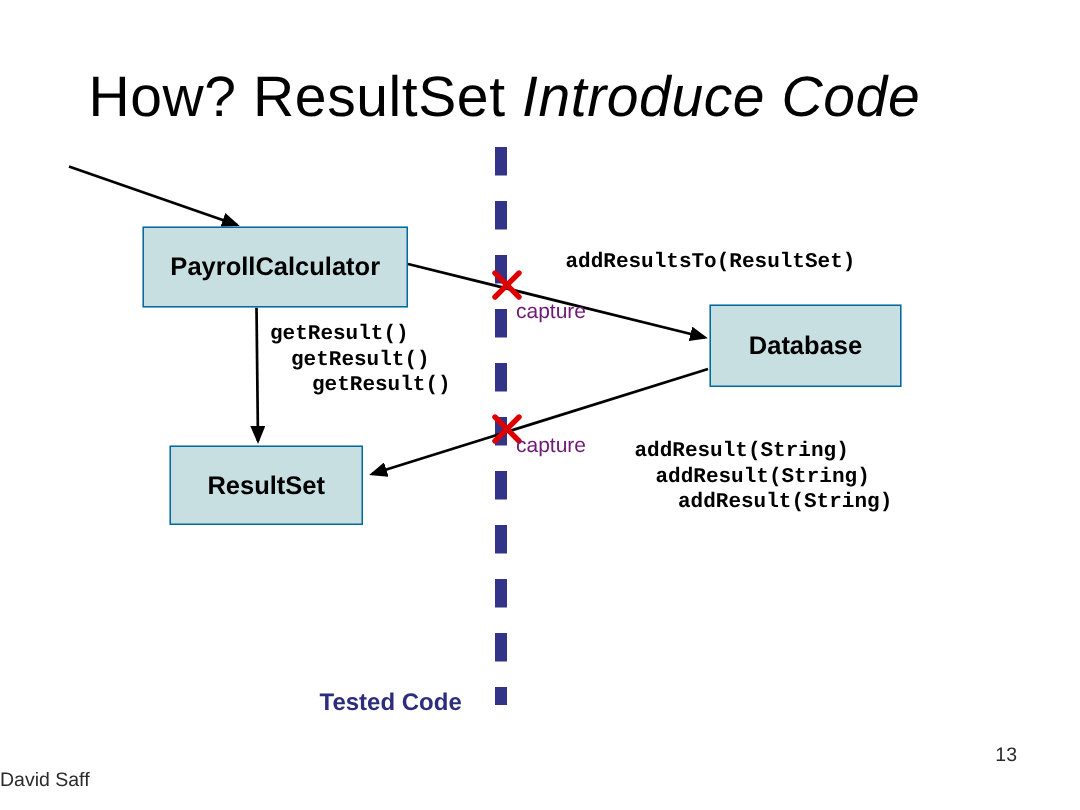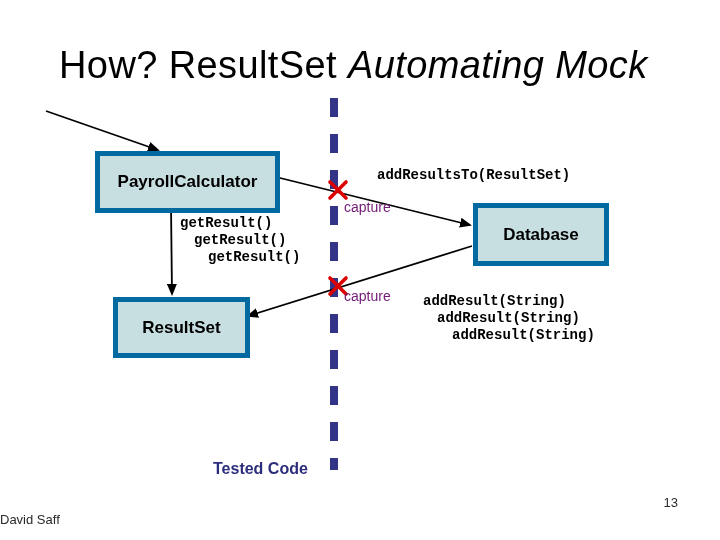--- a/index.html
+++ b/index.html
@@ -11,21 +11,21 @@
     position:absolute; left:59px; top:44px; font-size:38px; color:#000;
     white-space:nowrap; letter-spacing:0.4px;
   }
   .title .it { font-style:italic; }
   .lines-layer { position:absolute; left:0; top:0; }
   .code {
     position:absolute; font-family:"Liberation Mono", monospace;
     font-weight:bold; font-size:14px; color:#000; white-space:pre; line-height:1;
   }
   .node {
-    position:absolute; background:#c8dfe2; border:5px solid #0369a1;
+    position:absolute; background:#c8dfe2; border:1px solid #0369a1;
     display:flex; align-items:center; justify-content:center;
     font-weight:bold; font-size:17px; color:#000;
   }
   .capture {
     position:absolute; color:#701a75; font-weight:normal; font-size:14px; line-height:1;
   }
   .region-label {
     position:absolute; font-weight:bold; font-size:16px; color:#2d2d7e; line-height:1;
   }
   .page-number {
@@ -34,21 +34,21 @@
   .footer {
     position:absolute; left:0; top:512px; width:100%; 
     font-size:13px; color:#2a2a2a;
   }
 </style>
 </head>
 <body>
 
 <div class="slide">
 
-  <div class="title"><span>How? ResultSet </span><span class="it">Automating Mock</span></div>
+  <div class="title"><span>How? ResultSet </span><span class="it">Introduce Code</span></div>
 
   <svg class="lines-layer" width="720" height="540" viewBox="0 0 720 540">
     <defs>
       <marker id="arrow" viewBox="0 0 12 10" refX="10" refY="5" markerWidth="12" markerHeight="10" markerUnits="userSpaceOnUse" orient="auto">
         <path d="M0,0 L12,5 L0,10 Z" fill="#000"></path>
       </marker>
     </defs>
 
     <line x1="334" y1="98" x2="334" y2="470" stroke="#333388" stroke-width="8" stroke-dasharray="19 17"></line>
 

